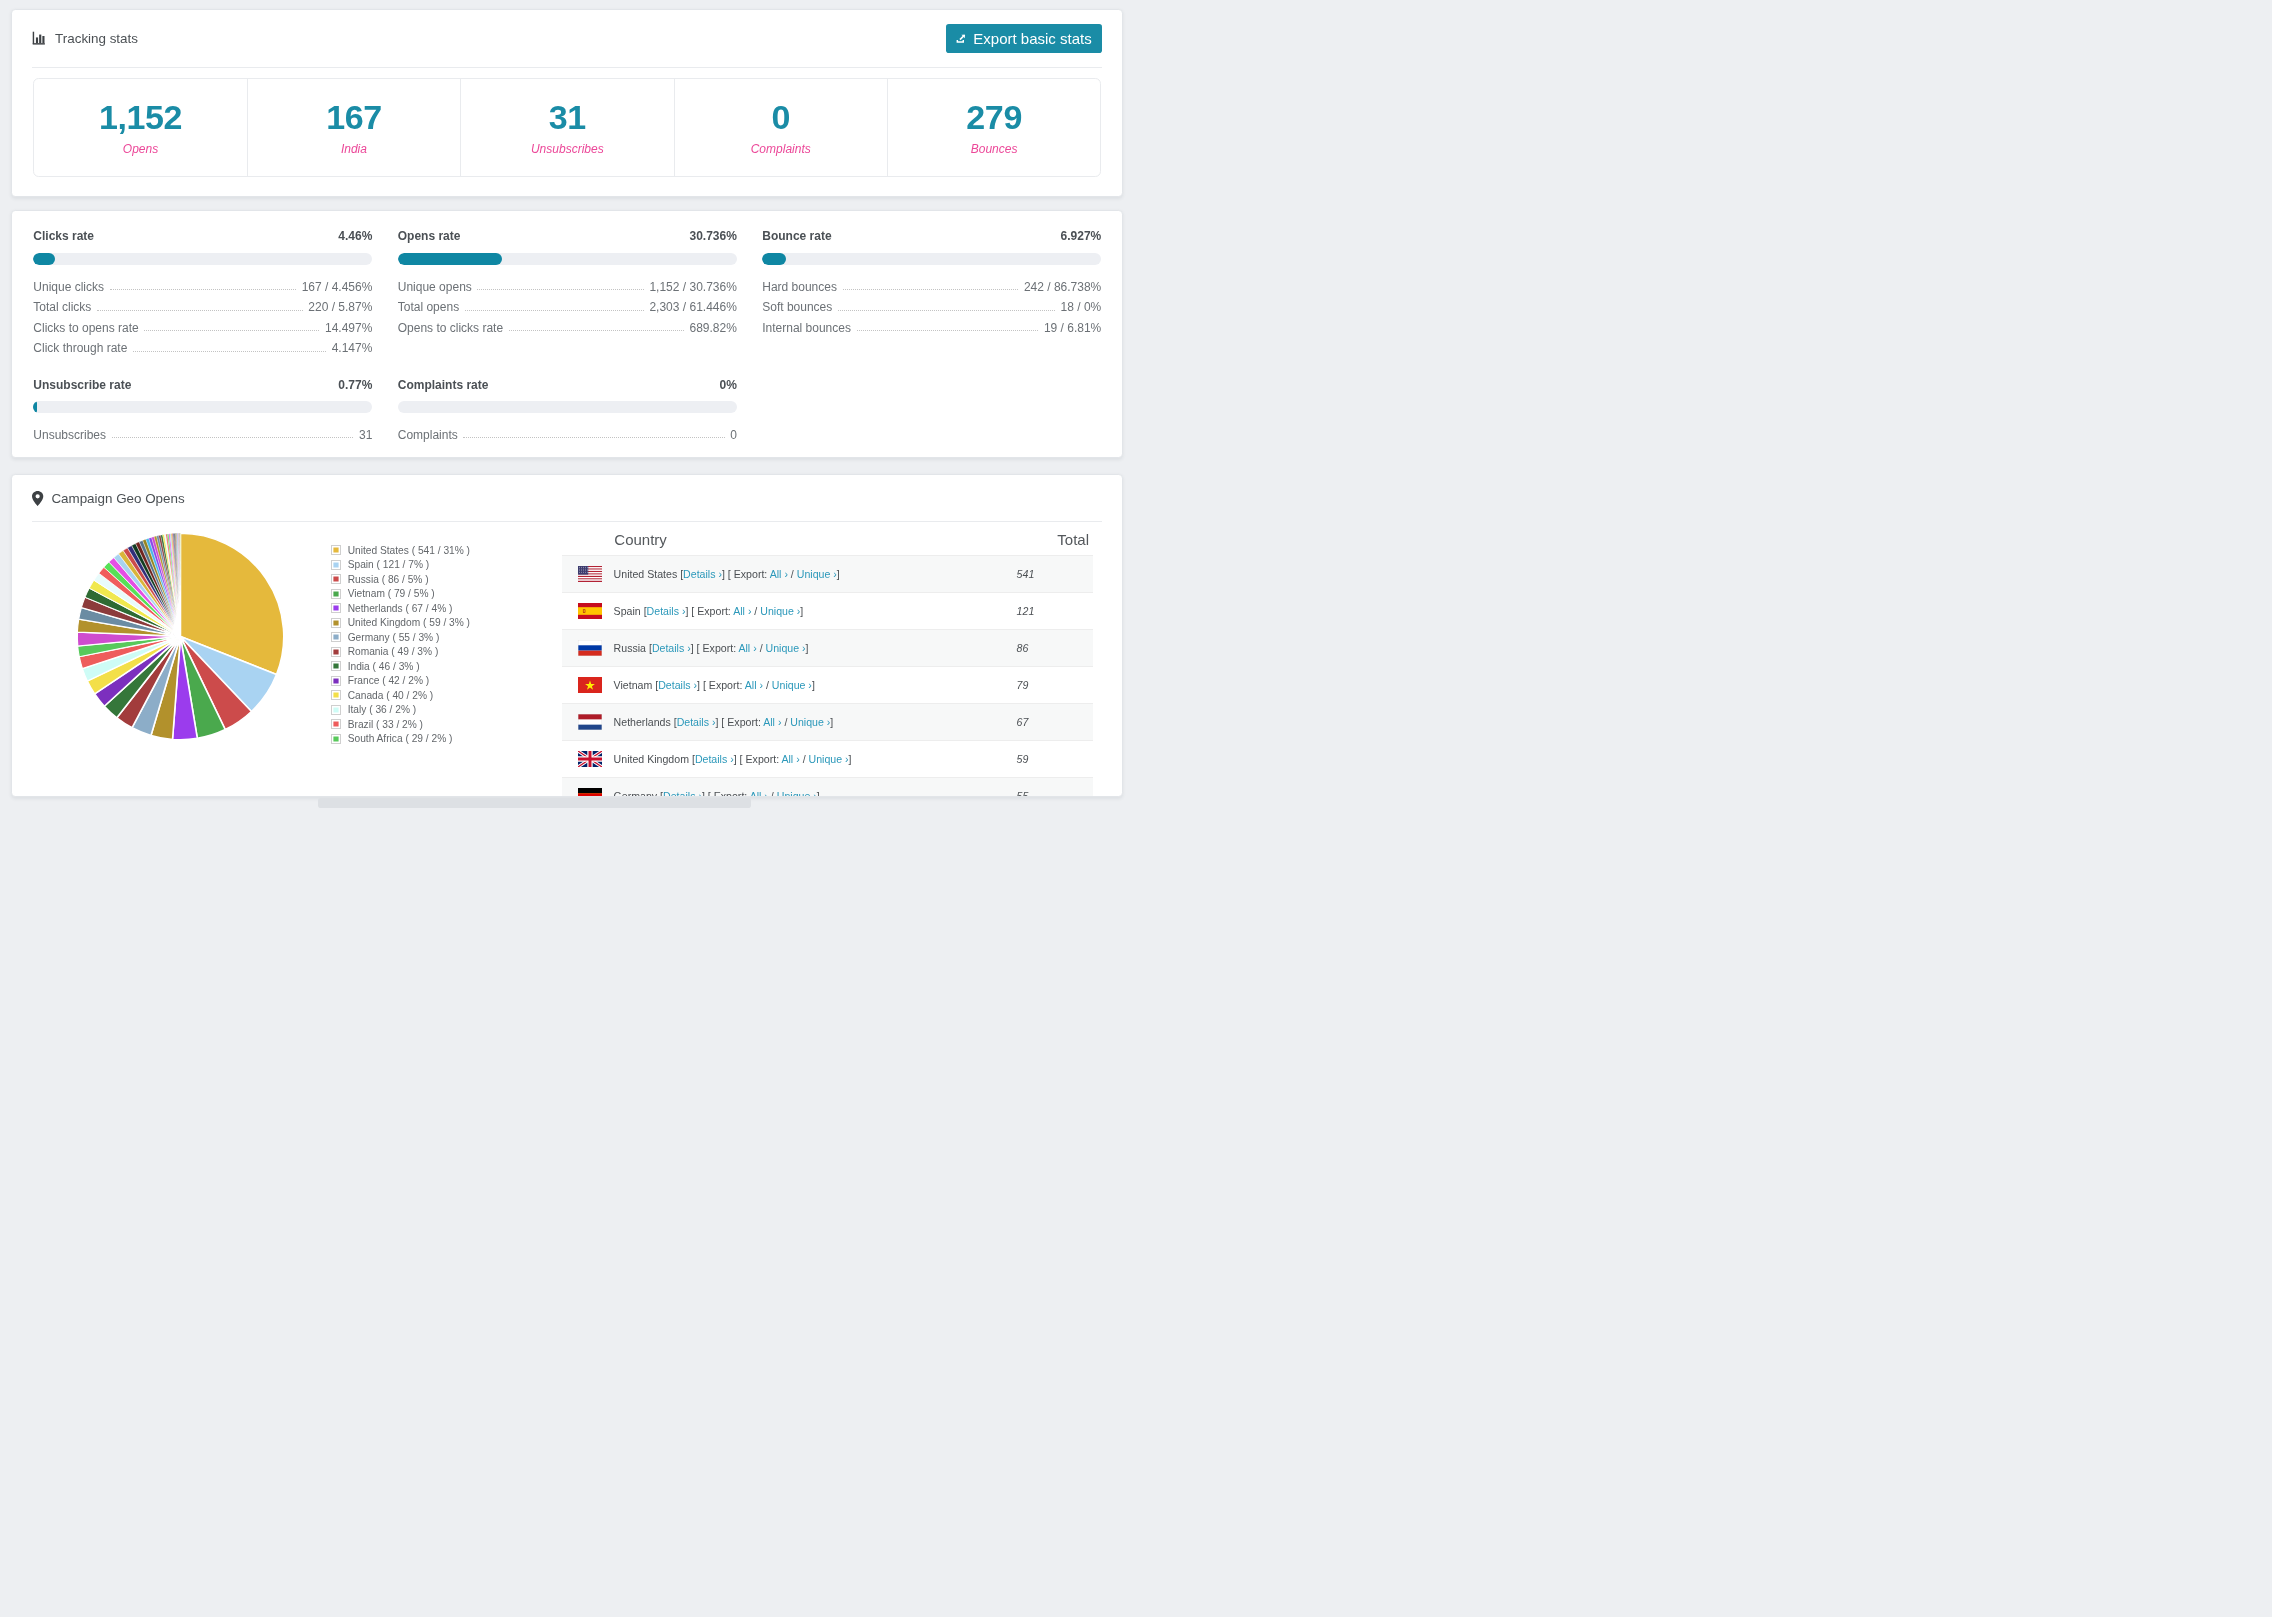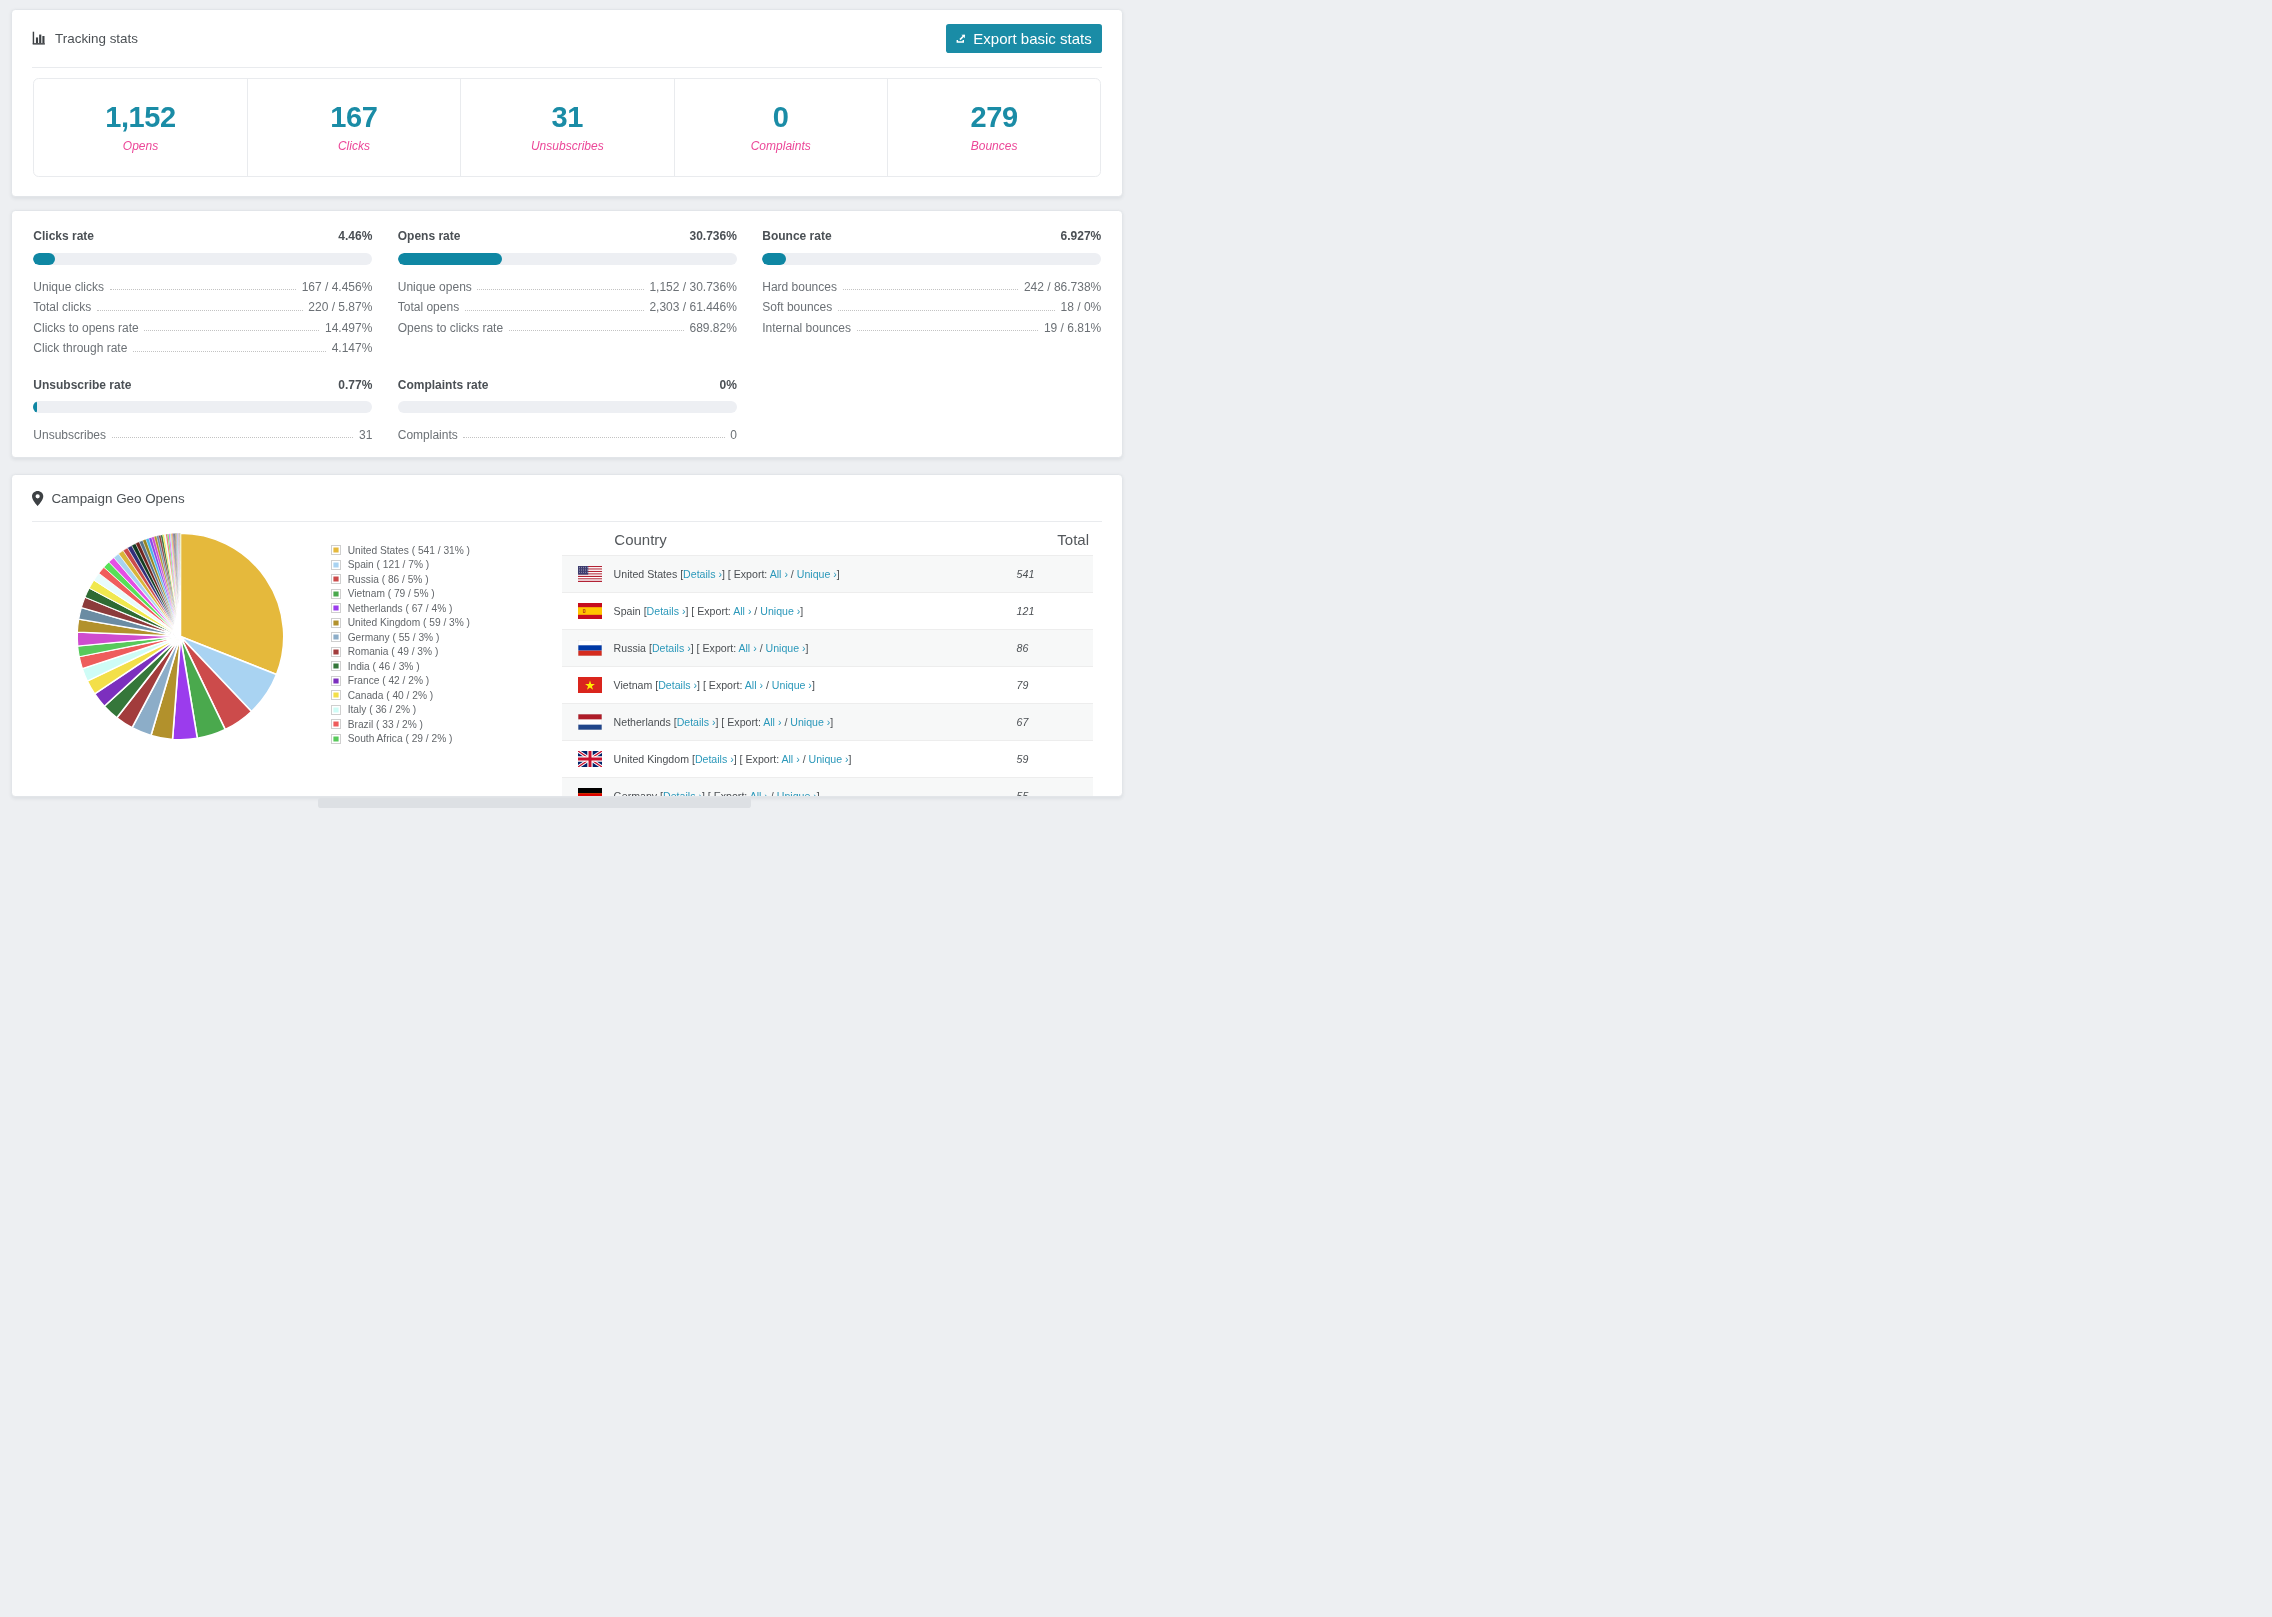--- a/index.html
+++ b/index.html
@@ -31,21 +31,21 @@
   .summary-row {
     margin:10px 21px; height:99px;
     border:0.7px solid #e9ebee; border-radius:5.6px;
     display:flex; overflow:hidden; background:#fff;
   }
   .summary-cell {
     flex:1; display:flex; flex-direction:column; align-items:center; justify-content:center;
     gap:5px; border-left:0.7px solid #e9ebee;
   }
   .summary-cell:first-child { border-left:none; }
-  .summary-value { font-size:29px; font-weight:bold; color:#1a8ca6; letter-spacing:-0.4px; }
+  .summary-value { font-size:34px; font-weight:bold; color:#1a8ca6; letter-spacing:-0.4px; }
   .summary-label { font-size:12px; color:#ec4899;font-style:italic; }
   
   #card-rates { left:11.3px; top:210px; width:1112px; height:248px; }
   .rates-grid {
     position:absolute; inset:0; padding:18.4px 21px;
     display:grid; grid-template-columns:repeat(3,1fr);
     column-gap:25.4px; row-gap:22.6px; align-content:start;
   }
   .rate-title-row { display:flex; justify-content:space-between; align-items:baseline;
     font-size:12px; font-weight:bold; color:#4b5055; }
@@ -109,21 +109,21 @@
     </button>
     <div class="hdr-rule"></div>
   </div>
   <div class="summary-row" id="summary-row">
       <div class="summary-cell">
         <div class="summary-value">1,152</div>
         <div class="summary-label">Opens</div>
       </div>
       <div class="summary-cell">
         <div class="summary-value">167</div>
-        <div class="summary-label">Clicks</div>
+        <div class="summary-label">India</div>
       </div>
       <div class="summary-cell">
         <div class="summary-value">31</div>
         <div class="summary-label">Unsubscribes</div>
       </div>
       <div class="summary-cell">
         <div class="summary-value">0</div>
         <div class="summary-label">Complaints</div>
       </div>
       <div class="summary-cell">

